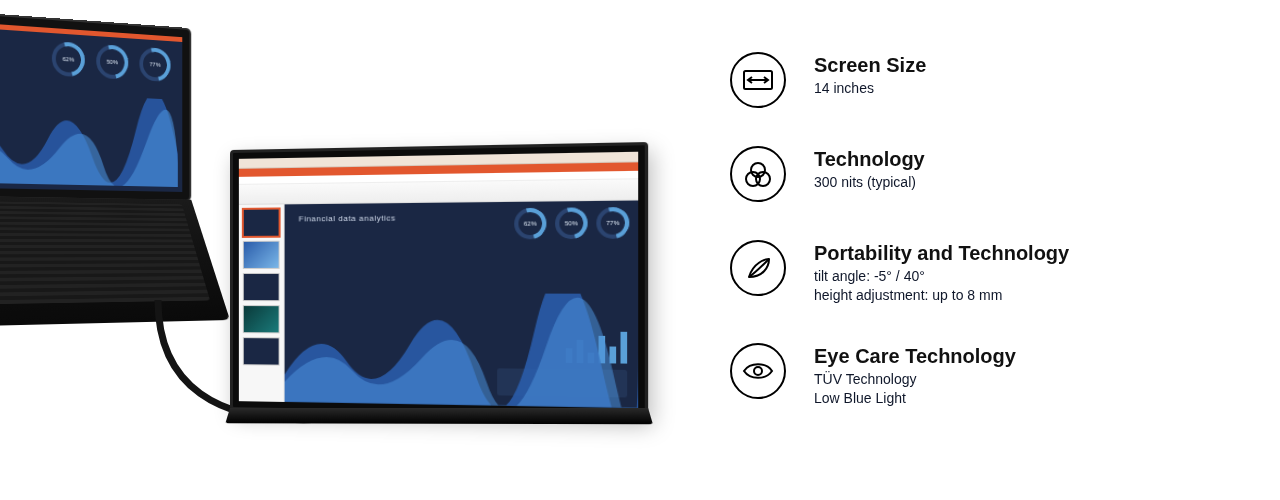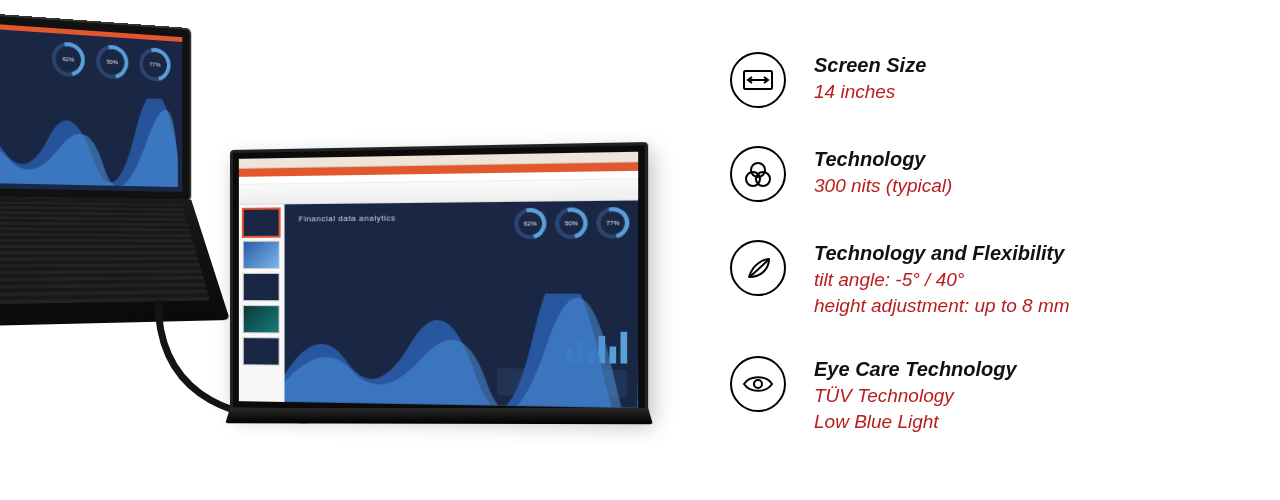--- a/index.html
+++ b/index.html
@@ -17,21 +17,20 @@
     height: 500px;
     position: relative;
     flex-shrink: 0;
   }
   .right {
     flex: 1;
     padding: 52px 40px 40px 90px;
     display: flex;
     flex-direction: column;
     gap: 38px;
-    font-style: italic;
   }
   .spec-row {
     display: flex;
     align-items: flex-start;
     gap: 28px;
   }
   .spec-icon {
     width: 56px;
     height: 56px;
     border: 2.5px solid #000;
@@ -42,23 +41,23 @@
     flex-shrink: 0;
   }
   .spec-text { padding-top: 2px; }
   .spec-title {
     font-size: 20px;
     font-weight: 700;
     color: #111;
     margin-bottom: 2px;
   }
   .spec-value {
-    font-size: 19px;
+    font-size: 14px;
     font-weight: 400;
-    color: #b91c1c;
+    color: #0f172a;
     line-height: 1.35;
   }
 
   
   .laptop {
     position: absolute;
     left: -60px;
     top: 20px;
     width: 280px;
     height: 460px;
@@ -289,21 +288,21 @@
   </div>
 
   <div class="spec-row">
     <div class="spec-icon">
       <svg width="30" height="30" viewBox="0 0 30 30">
         <path d="M6 24 C10 10, 22 6, 26 6 C26 14, 20 24, 6 24 Z" fill="none" stroke="#000" stroke-width="2" stroke-linejoin="round"></path>
         <path d="M6 24 C12 20, 18 14, 26 6" fill="none" stroke="#000" stroke-width="2"></path>
       </svg>
     </div>
     <div class="spec-text">
-      <div class="spec-title">Technology and Flexibility</div>
+      <div class="spec-title">Portability and Technology</div>
       <div class="spec-value">tilt angle: -5° / 40°</div>
       <div class="spec-value">height adjustment: up to 8 mm</div>
     </div>
   </div>
 
   <div class="spec-row">
     <div class="spec-icon">
       <svg width="32" height="20" viewBox="0 0 32 20">
         <path d="M2 10 C8 1, 24 1, 30 10 C24 19, 8 19, 2 10 Z" fill="none" stroke="#000" stroke-width="2"></path>
         <circle cx="16" cy="10" r="4" fill="none" stroke="#000" stroke-width="2"></circle>

